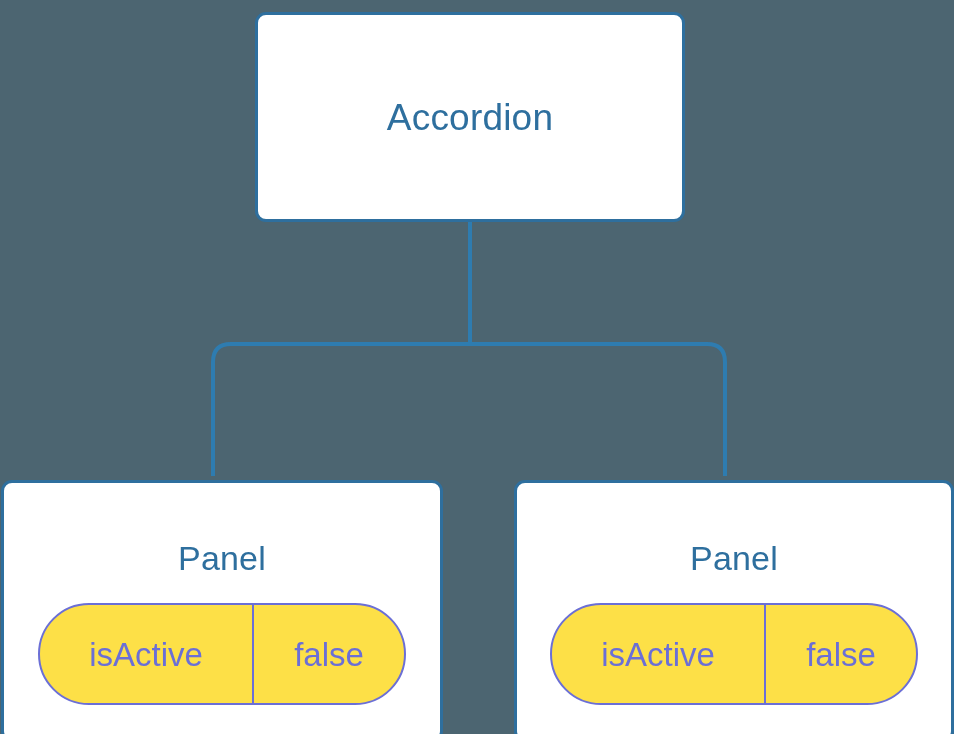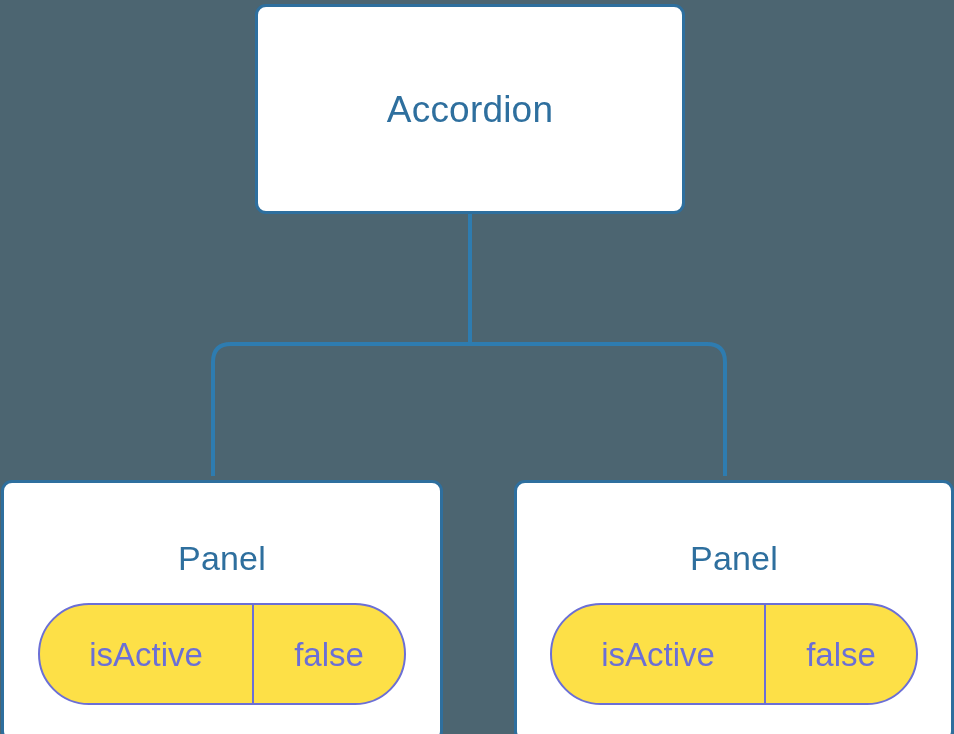--- a/index.html
+++ b/index.html
@@ -50,21 +50,21 @@
     color: #2e6f9e;
     font-weight: 400;
     letter-spacing: 0.2px;
     white-space: nowrap;
     line-height: 1;
   }
 
   
   #node-accordion {
     left: 255px;
-    top: 4px;
+    top: 12px;
     width: 430px;
     height: 210px;
     justify-content: center;
   }
   #node-accordion .node-title {
     font-size: 37px;
   }
 
   
   .node-panel {

